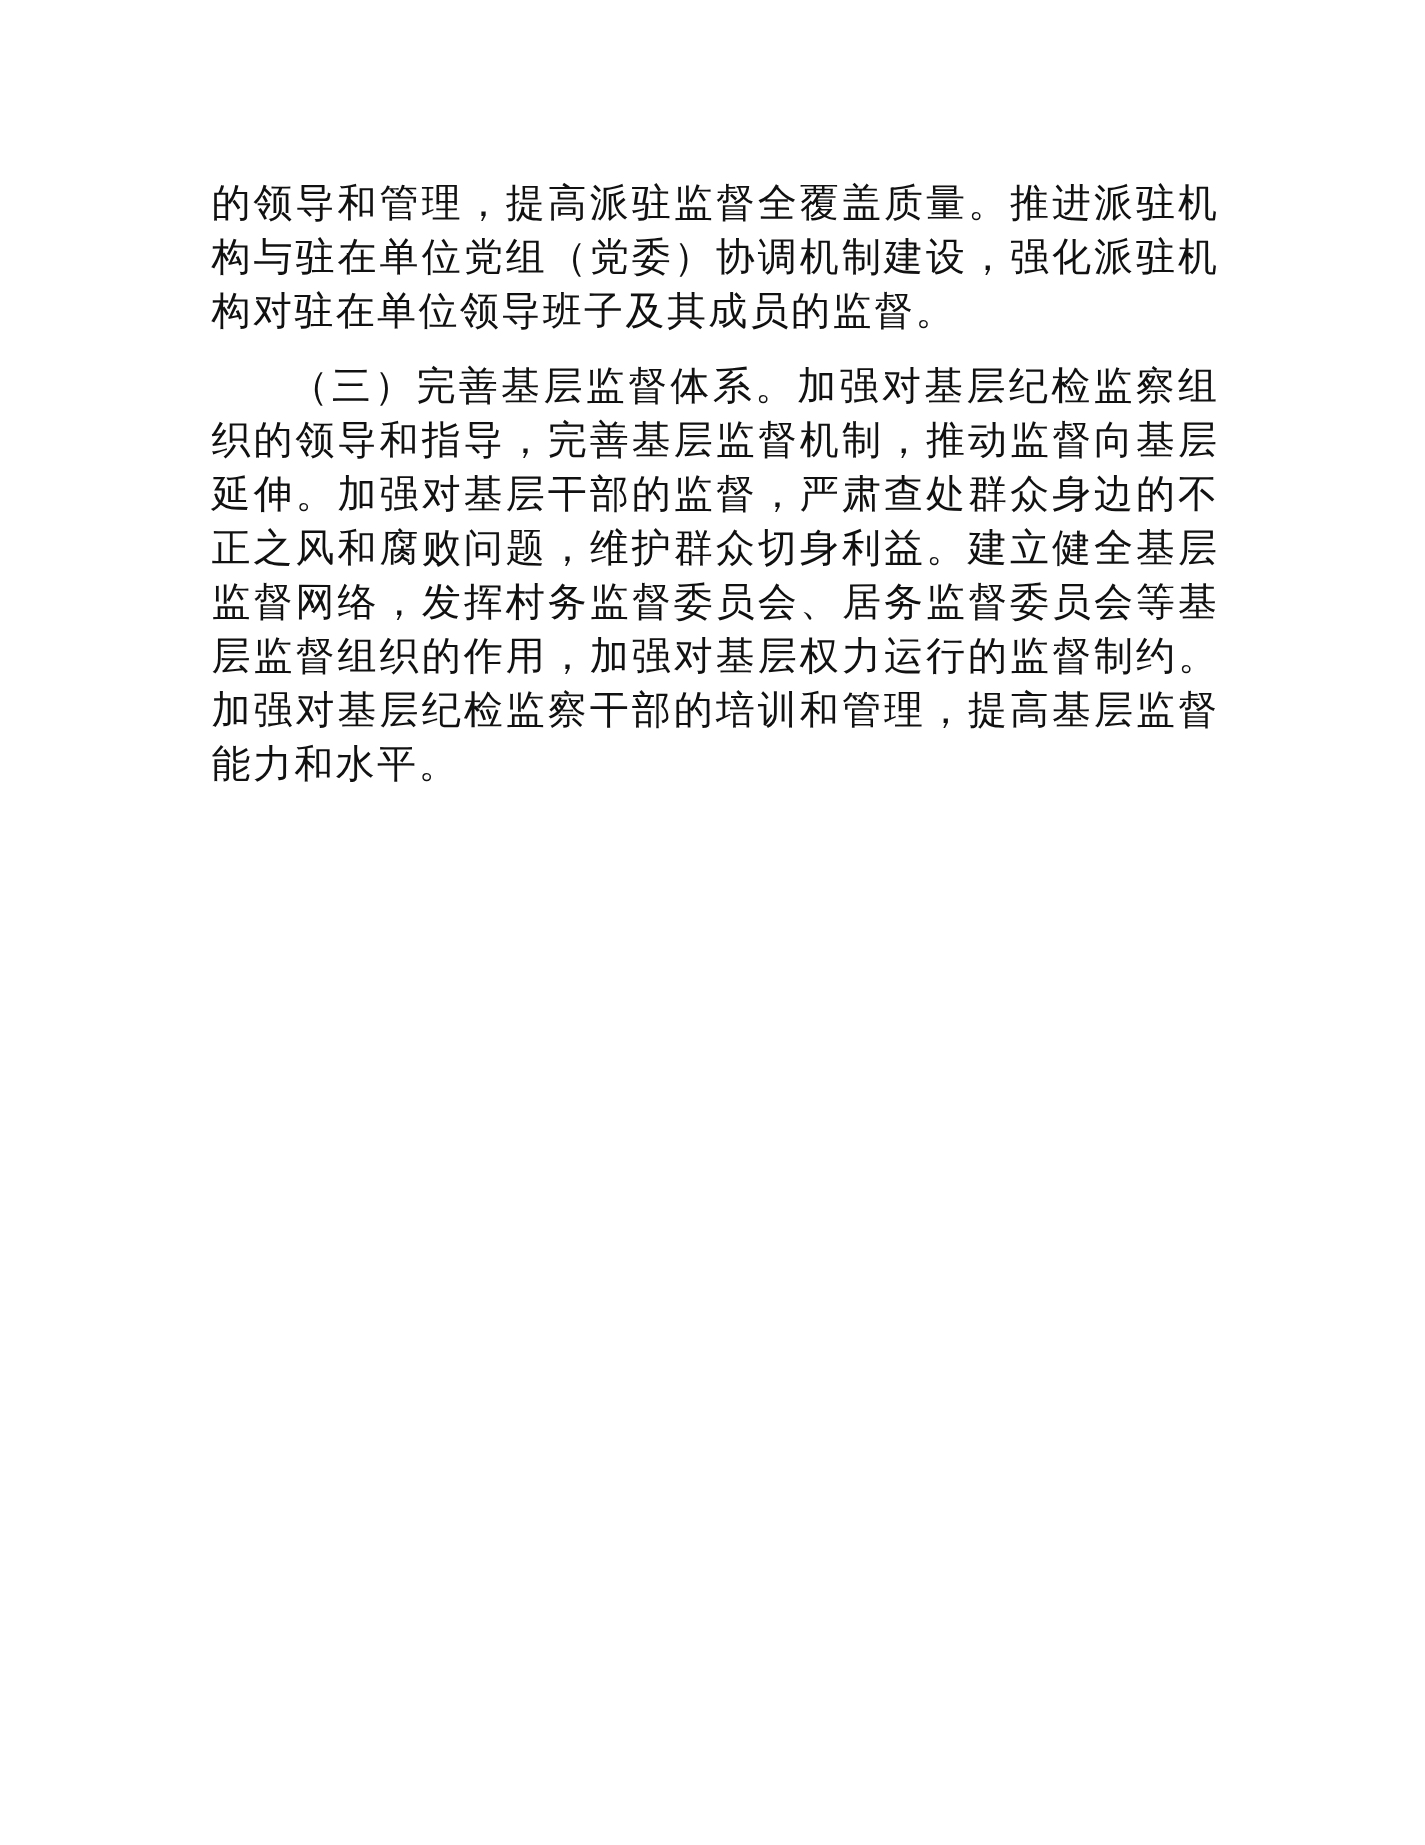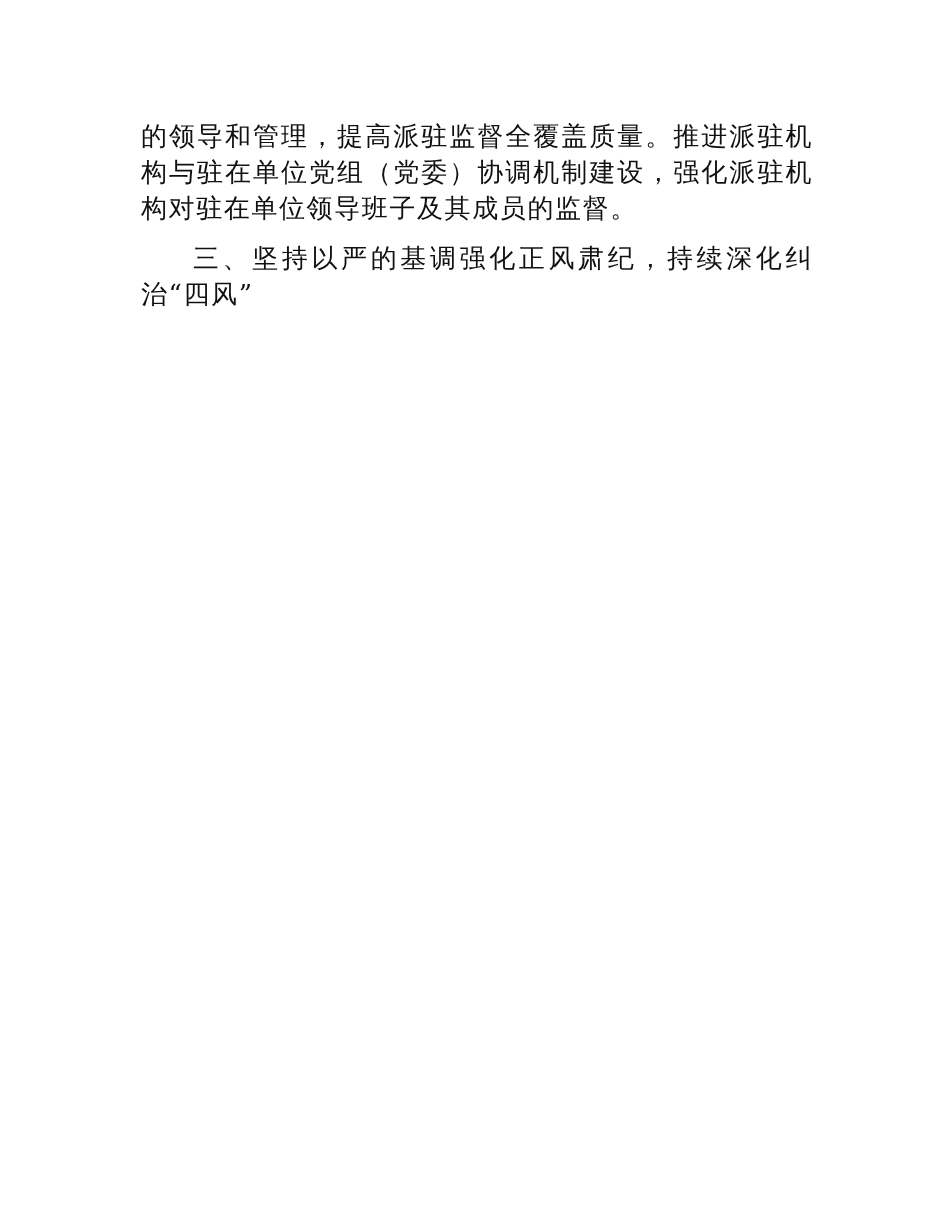--- a/index.html
+++ b/index.html
@@ -3,22 +3,22 @@
 <meta charset="utf-8">
 <style>
   html, body { margin: 0; padding: 0; background: #ffffff; }
   body { width: 950px; height: 1230px; position: relative; overflow: hidden; }
   .page {
     position: absolute; left: 141px; top: 118px; width: 672px;
     font-family: "DejaVu Serif", "Liberation Serif", serif;
     font-size: 26px; line-height: 36px; color: #111111;
     letter-spacing: 1.6px;
   }
-  .para { margin: 0 0 14px 0; text-align: justify; text-align-last: left; }
+  .para { margin: 0 0 14px 0; text-align: justify; text-align-last: left; font-family: Liberation Serif, serif; }
   .indent { text-indent: 52px; }
 </style>
 </head>
 <body>
 
 <div class="page">
   <p class="para">的领导和管理，提高派驻监督全覆盖质量。推进派驻机构与驻在单位党组（党委）协调机制建设，强化派驻机构对驻在单位领导班子及其成员的监督。</p>
-  <p class="para indent">三、坚持以严的基调强化正风肃纪，持续深化纠治“四风”</p>
+  <p class="para indent">（三）完善基层监督体系。加强对基层纪检监察组织的领导和指导，完善基层监督机制，推动监督向基层延伸。加强对基层干部的监督，严肃查处群众身边的不正之风和腐败问题，维护群众切身利益。建立健全基层监督网络，发挥村务监督委员会、居务监督委员会等基层监督组织的作用，加强对基层权力运行的监督制约。加强对基层纪检监察干部的培训和管理，提高基层监督能力和水平。</p>
 </div>
 
 </body></html>

